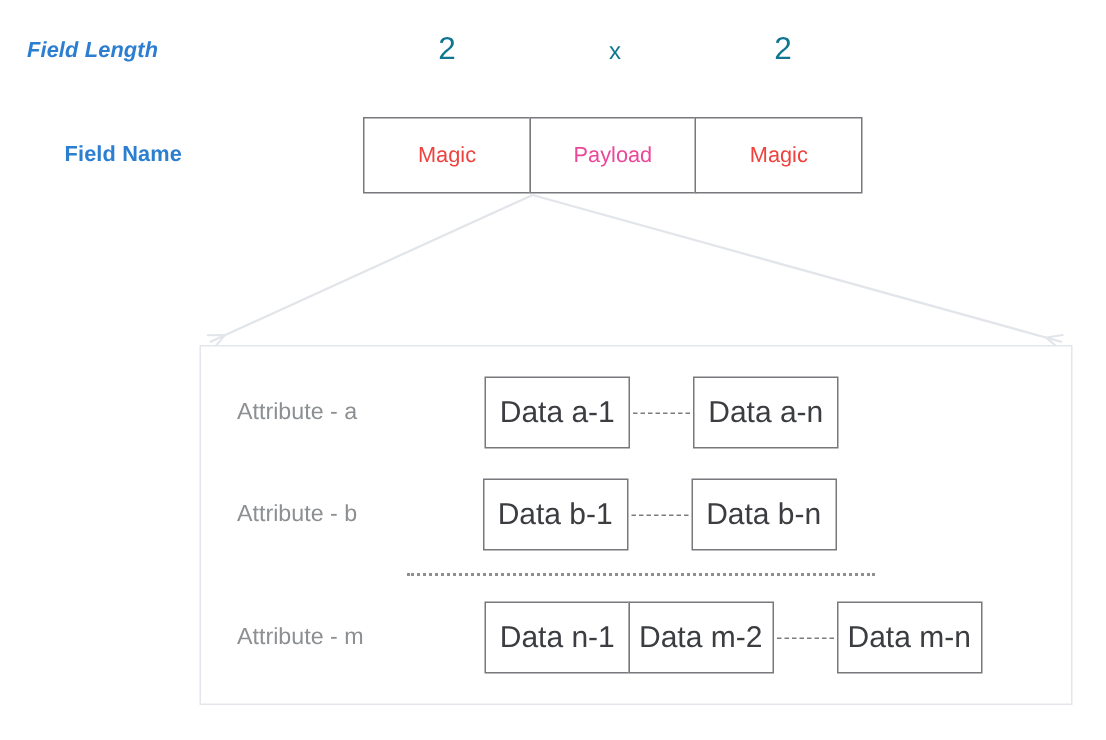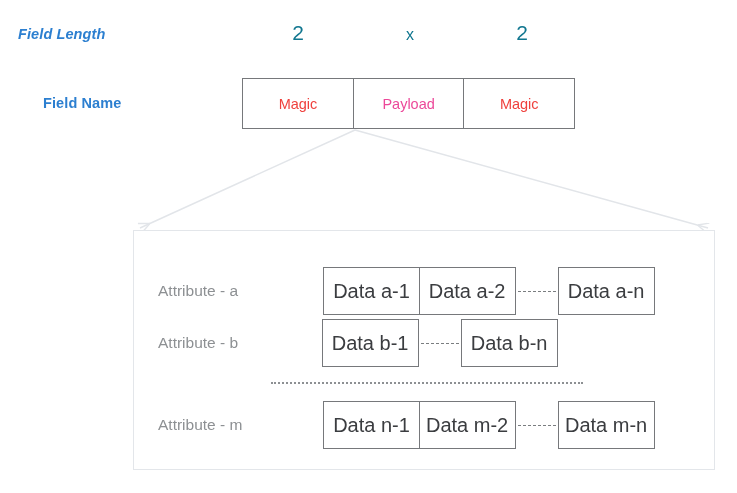--- a/index.html
+++ b/index.html
@@ -94,21 +94,21 @@
     box-sizing: border-box;
     background: #ffffff;
   }
 
   .attr-row {
     position: absolute;
     left: 0;
     width: 582px;
     height: 48px;
   }
-  #attr-row-0 { top: 36px; }
+  #attr-row-0 { top: 20px; }
   #attr-row-1 { top: 88px; }
   #attr-row-2 { top: 170px; }
 
   .attr-name {
     position: absolute;
     left: 24px;
     top: 0;
     width: 160px;
     height: 48px;
     display: flex;
@@ -196,21 +196,20 @@
     <line x1="355" y1="130" x2="140" y2="228" stroke="#e2e5e9" stroke-width="1.5" marker-end="url(#ah-left)"></line>
     <line x1="355" y1="130" x2="708" y2="228" stroke="#e2e5e9" stroke-width="1.5" marker-end="url(#ah-right)"></line>
   </svg>
 
   <div id="payload-container">
 
     <div class="attr-row" id="attr-row-0">
       <div class="attr-name">Attribute - a</div>
       <div class="data-boxes">
         <div class="data-cell">Data a-1</div>
-        <div class="data-cell adjacent">Data a-2</div>
         <div class="cell-gap"></div>
         <div class="data-cell">Data a-n</div>
       </div>
     </div>
 
     <div class="attr-row" id="attr-row-1">
       <div class="attr-name">Attribute - b</div>
       <div class="data-boxes">
         <div class="data-cell adjacent">Data b-1</div>
         <div class="cell-gap"></div>

